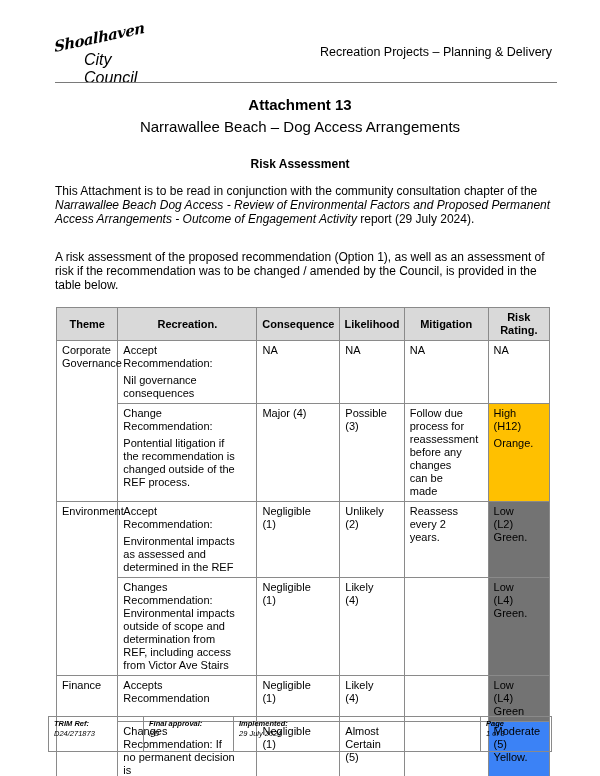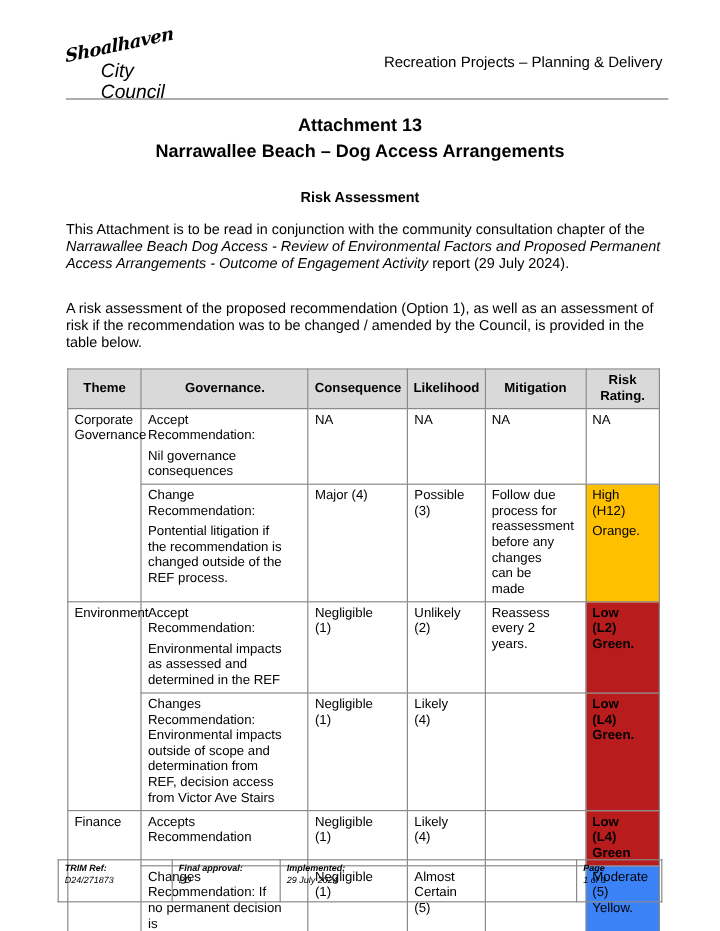--- a/index.html
+++ b/index.html
@@ -12,38 +12,38 @@
               transform: rotate(-12deg) skewX(-8deg); transform-origin: left bottom; }
   .logo .l2 { position: absolute; left: 29px; top: 13px; font-family: Liberation Sans, sans-serif;
               font-style: italic; font-size: 16px; }
 
   .hdr-right { position: absolute; right: 48px; top: 43px; text-align: right; }
   .hdr-right .t1 { font-weight: bold; font-size: 12.5px; line-height: 15px; }
   .hdr-right .t2 { font-size: 12.5px; line-height: 18px; }
 
   .hdr-rule { position: absolute; left: 55px; top: 82px; width: 502px; height: 1px; background: #7a7a7a; }
 
-  .title { position: absolute; left: 0; width: 600px; text-align: center; font-weight: bold; }
+  .title { position: absolute; left: 0; width: 600px; text-align: center; }
   .title.a { top: 96px; font-weight: bold; font-size: 15px; }
   .title.b { top: 118px; font-size: 15px; }
   .title.c { top: 157px; font-weight: bold; font-size: 12px; }
 
   .para { position: absolute; left: 55px; width: 500px; font-size: 12px; line-height: 14px; }
   .para.p1 { top: 184px; }
   .para.p2 { top: 250px; }
 
   table.risk { position: absolute; left: 56px; top: 307px; width: 494px;
                border-collapse: collapse; font-size: 11px; line-height: 13px; table-layout: fixed; }
   table.risk th, table.risk td { border: 1px solid #8a8a8a; vertical-align: top; padding: 3px 20px 3px 5px; }
   table.risk th { background: #d9d9d9; font-weight: bold; text-align: center; vertical-align: middle;
                   font-size: 11px; padding: 3px 3px; }
   table.risk td p { margin: 0 0 4px 0; }
   table.risk td p:last-child { margin-bottom: 0; }
   td.rate-orange { background: #ffc000; }
-  td.rate-green { background: #b91c1c; font-weight: bold; }
+  td.rate-green { background: #737373; }
   td.rate-yellow { background: #3b82f6; }
 
   table.footer { position: absolute; left: 48px; top: 716px; width: 503px;
                  border-collapse: collapse; font-size: 7.5px; line-height: 10px; table-layout: fixed; font-style: italic; }
   table.footer td { border-top: 1px solid #8a8a8a; border-bottom: 1px solid #8a8a8a;
                     border-left: 1px solid #8a8a8a; border-right: 1px solid #8a8a8a;
                     vertical-align: top; padding: 2px 5px 10px 5px; height: 22px; }
   table.footer .lbl { font-weight: bold; display: block; }
 </style>
 </head>
@@ -71,21 +71,21 @@
     <col style="width:60px">
       <col style="width:136px">
       <col style="width:81px">
       <col style="width:63px">
       <col style="width:82px">
       <col style="width:60px">
   </colgroup>
   <thead>
     <tr>
       <th>Theme</th>
-      <th>Governance.</th>
+      <th>Recreation.</th>
       <th>Consequence</th>
       <th>Likelihood</th>
       <th>Mitigation</th>
       <th>Risk Rating.</th>
     </tr>
   </thead>
   <tbody>
     <tr style="height:62px">
       <td rowspan="2">Corporate Governance</td>
       <td>
@@ -115,21 +115,21 @@
       <td>
         <p>Accept Recommendation:</p>
         <p>Environmental impacts as assessed and determined in the REF</p>
       </td>
       <td>Negligible (1)</td>
       <td>Unlikely (2)</td>
       <td>Reassess every 2 years.</td>
       <td class="rate-green">Low (L2) Green.</td>
     </tr>
     <tr style="height:96px">
-      <td>Changes Recommendation: Environmental impacts outside of scope and determination from REF, decision access from Victor Ave Stairs</td>
+      <td>Changes Recommendation: Environmental impacts outside of scope and determination from REF, including access from Victor Ave Stairs</td>
       <td>Negligible (1)</td>
       <td>Likely (4)</td>
       <td></td>
       <td class="rate-green">Low (L4) Green.</td>
     </tr>
     <tr style="height:32px">
       <td rowspan="2">Finance</td>
       <td>Accepts Recommendation</td>
       <td>Negligible (1)</td>
       <td>Likely (4)</td>

